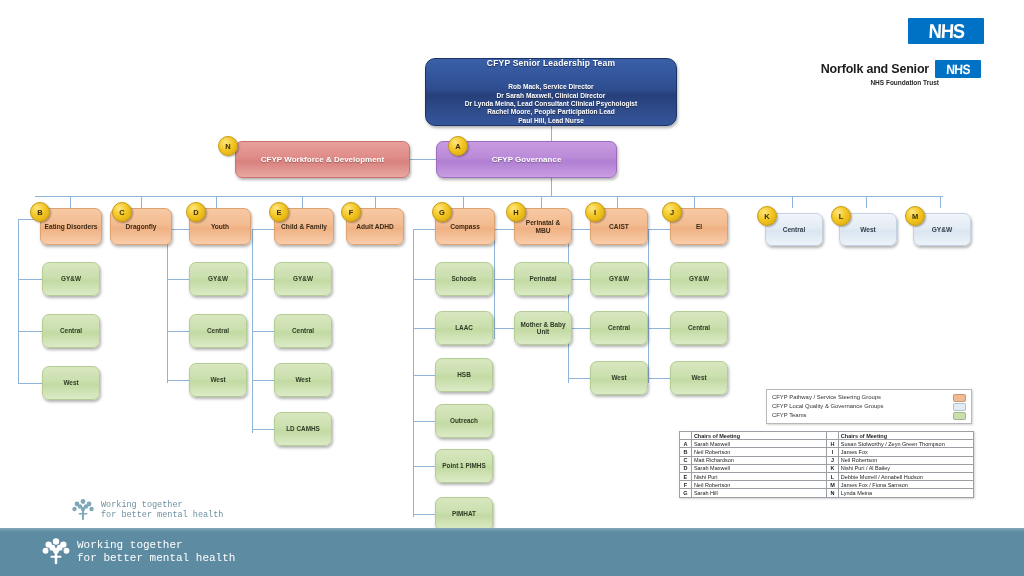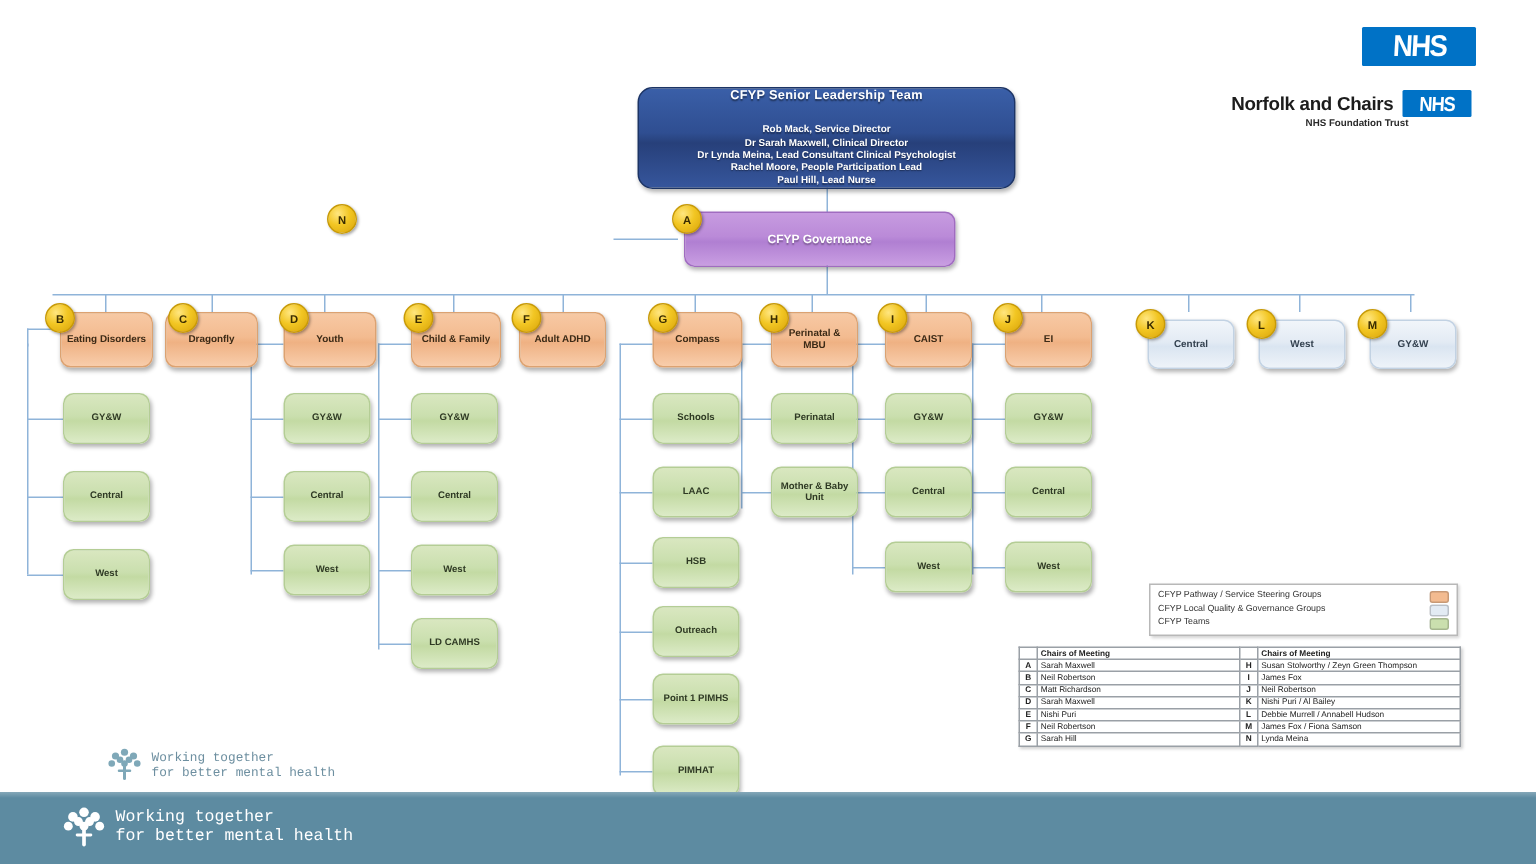--- a/index.html
+++ b/index.html
@@ -155,21 +155,21 @@
 <body>
 
 <div id="canvas">
 
   <div id="nhs-top">
     <span>NHS</span>
   </div>
 
   <div id="trust">
     <div id="trust-row">
-      <div id="trust-name">Norfolk and Chairs</div>
+      <div id="trust-name">Norfolk and Senior</div>
       <div id="nhs-small">
         <span>NHS</span>
       </div>
     </div>
     <div id="trust-sub">NHS Foundation Trust</div>
   </div>
 
   <div class="ln lnv" style="left:551px; top:125px; height:20px;"></div>
 
   <div class="ln lnh" style="left:409px; top:159px; width:43px;"></div>
@@ -239,23 +239,26 @@
 
   <div class="box box-top" style="left:425px; top:58px; width:252px; height:68px;">
     <span class="ttl">CFYP Senior Leadership Team</span>
     <span class="sub">Rob Mack, Service Director</span>
     <span class="sub">Dr Sarah Maxwell, Clinical Director</span>
     <span class="sub">Dr Lynda Meina, Lead Consultant Clinical Psychologist</span>
     <span class="sub">Rachel Moore, People Participation Lead</span>
     <span class="sub">Paul Hill, Lead Nurse</span>
   </div>
 
+  <div class="box box-pink" style="left:235px; top:141px; width:175px; height:37px;">
+    <span>CFYP Workforce &amp; Development</span>
+  </div>
   <div class="badge" style="left:218px; top:136px;">N</div>
 
-  <div class="box box-purple" style="left:456px; top:141px; width:181px; height:37px;justify-content:flex-end;">
+  <div class="box box-purple" style="left:436px; top:141px; width:181px; height:37px;justify-content:flex-end;">
     <span>CFYP Governance</span>
   </div>
   <div class="badge" style="left:448px; top:136px;">A</div>
 
   <div class="box box-orange" style="left:40px; top:208px; width:62px; height:37px;">
     <span>Eating Disorders</span>
     </div>
   <div class="badge" style="left:30px; top:202px;">B</div>
 
   <div class="box box-orange" style="left:110px; top:208px; width:62px; height:37px;">

